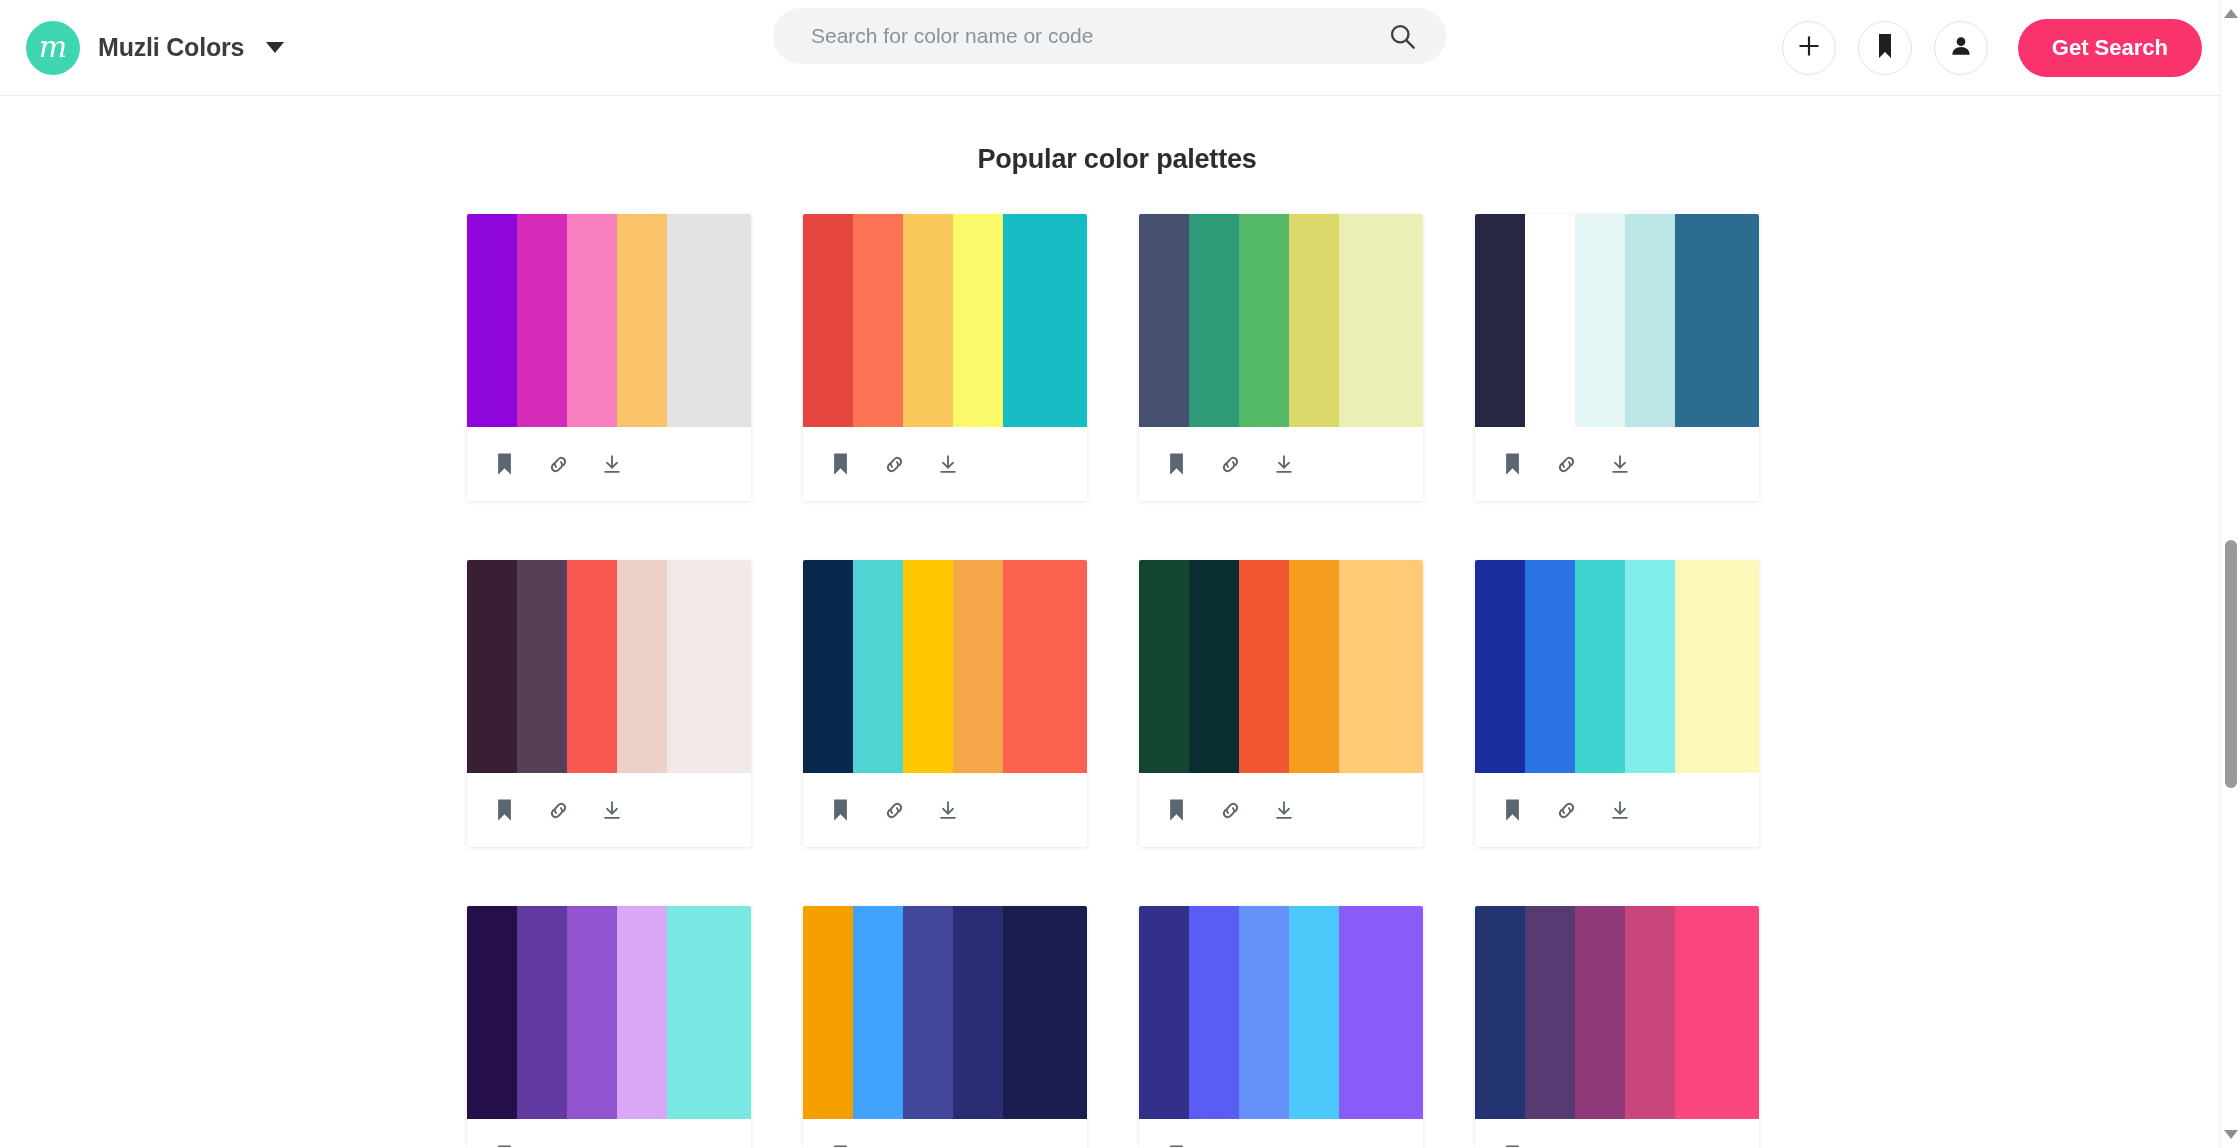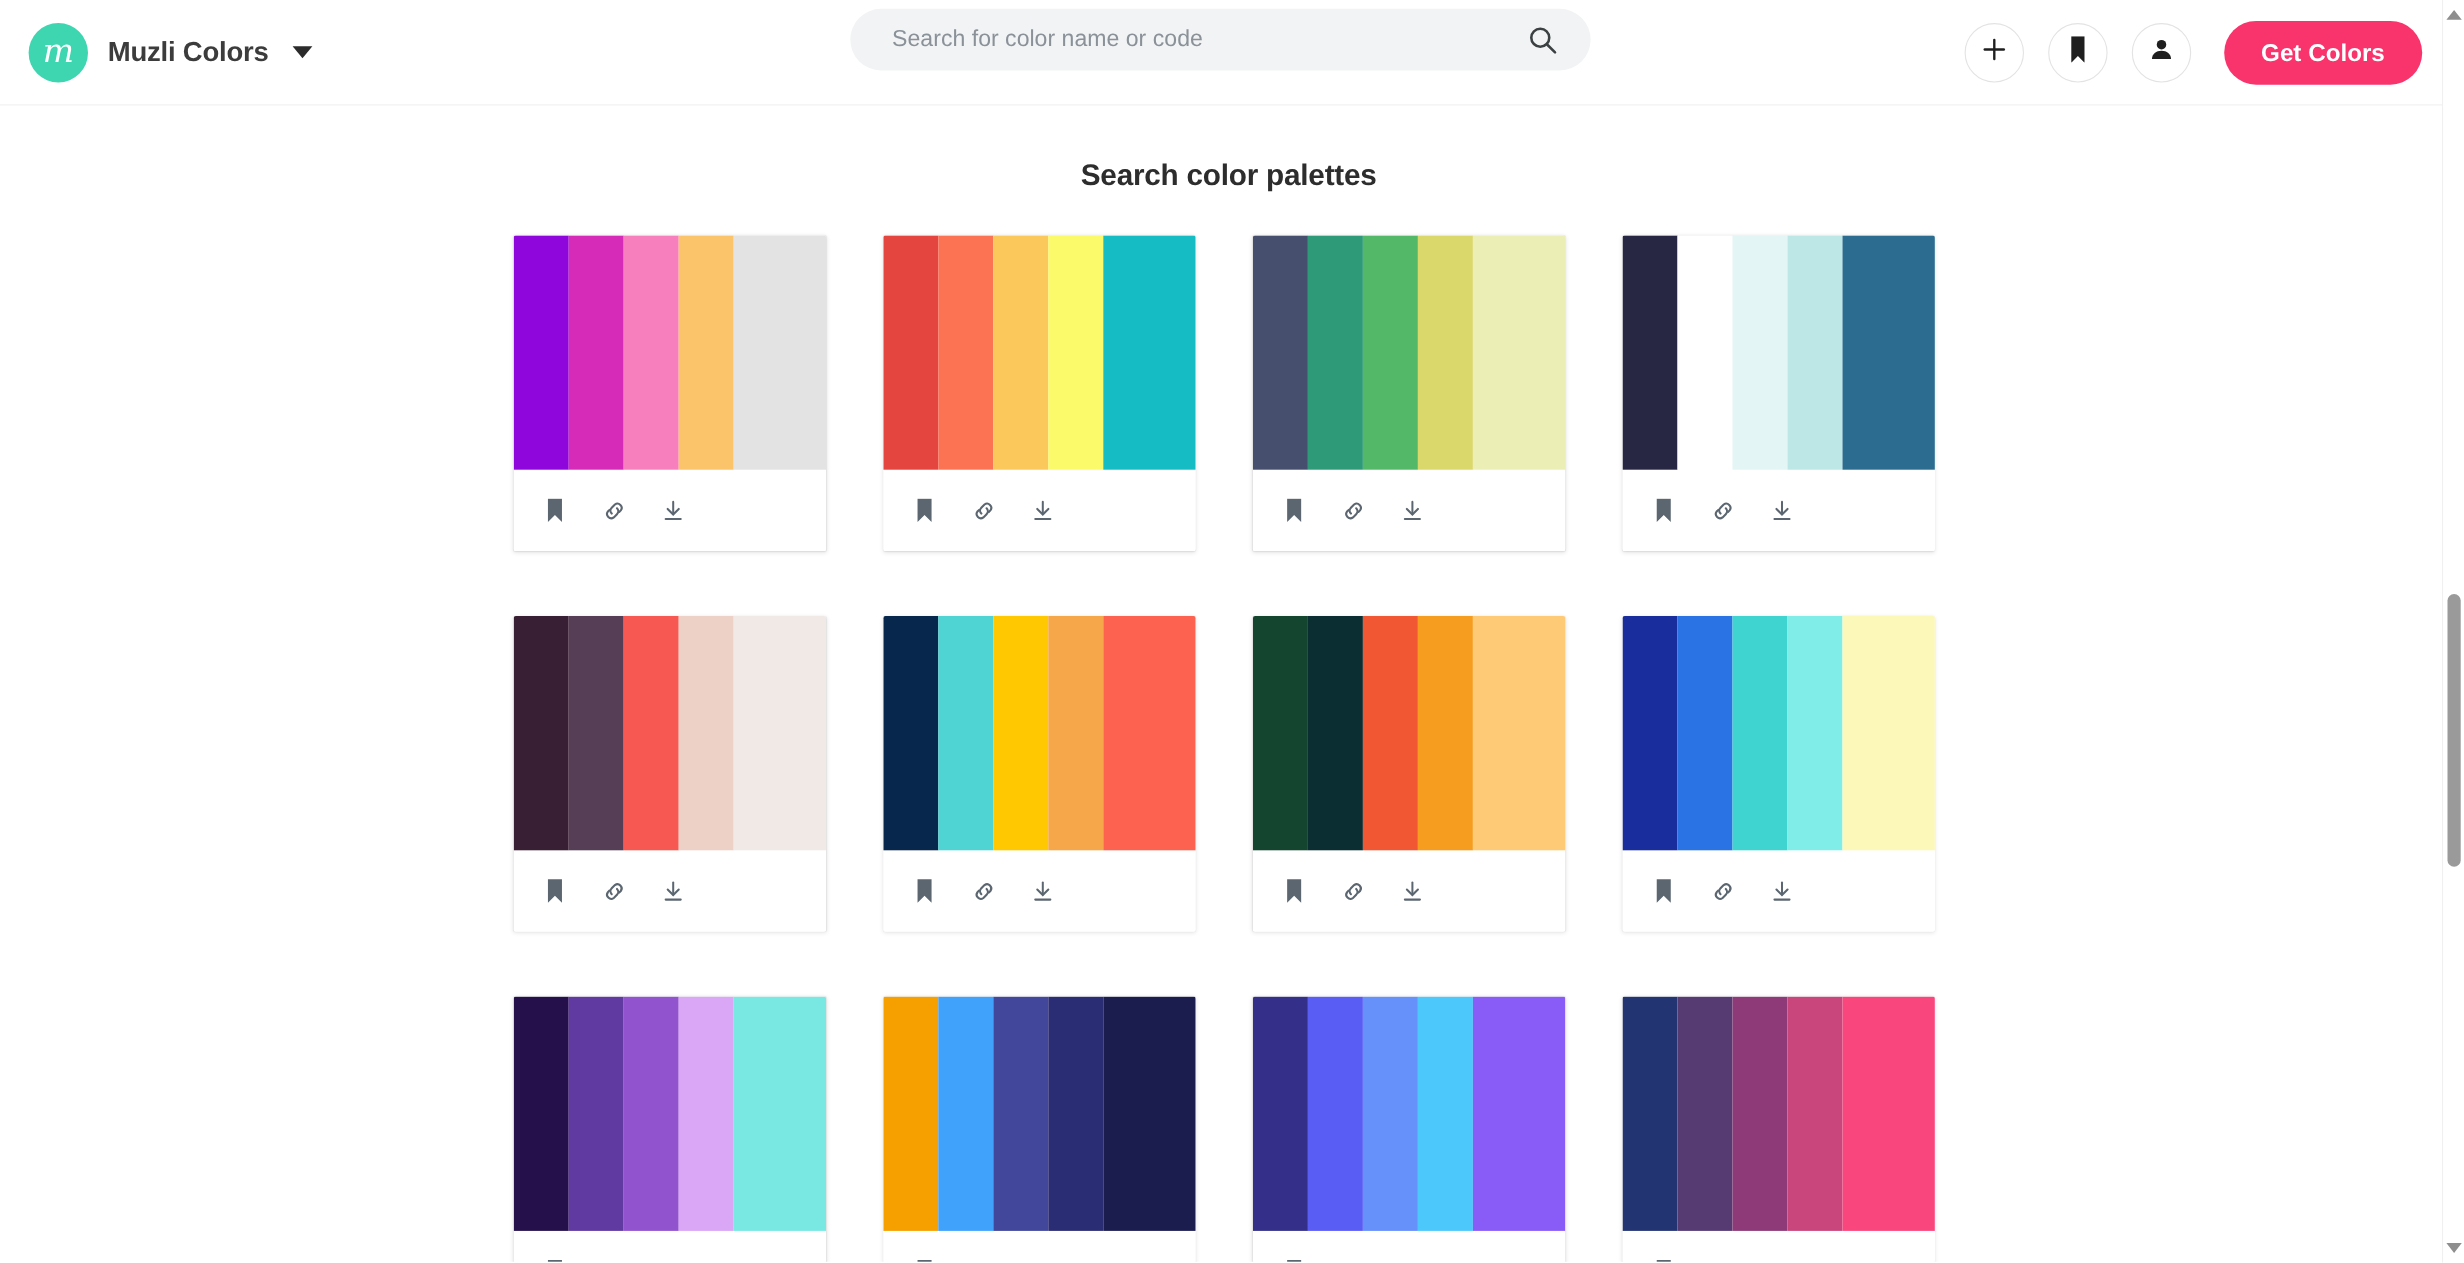--- a/index.html
+++ b/index.html
@@ -251,26 +251,26 @@
         </span>
       </div>
       <div class="icon-btn">
         <span>
           <svg width="26" height="26" viewBox="0 0 24 24" fill="#1f1f1f">
             <circle cx="12" cy="8" r="4"></circle>
             <path d="M4 20c0-4.4 3.6-7 8-7s8 2.6 8 7z"></path>
           </svg>
         </span>
       </div>
-      <button class="cta-btn">Get Colors</button>
+      <button class="cta-btn">Get Search</button>
     </div>
   </div>
 
   <div class="main">
-    <h1 class="page-title">Search color palettes</h1>
+    <h1 class="page-title">Popular color palettes</h1>
     <div class="grid" id="palette-grid">
         <div class="card">
           <div class="swatches">
             <div class="swatch" title="#8f06dd" style="background: rgb(143, 6, 221); width: 17.6%;"></div>
             <div class="swatch" title="#d62ab8" style="background: rgb(214, 42, 184); width: 17.6%;"></div>
             <div class="swatch" title="#f87fbd" style="background: rgb(248, 127, 189); width: 17.6%;"></div>
             <div class="swatch" title="#fbc46a" style="background: rgb(251, 196, 106); width: 17.6%;"></div>
             <div class="swatch" title="#e3e3e3" style="background: rgb(227, 227, 227); width: 29.6%;"></div>
           </div>
           <div class="card-footer">

